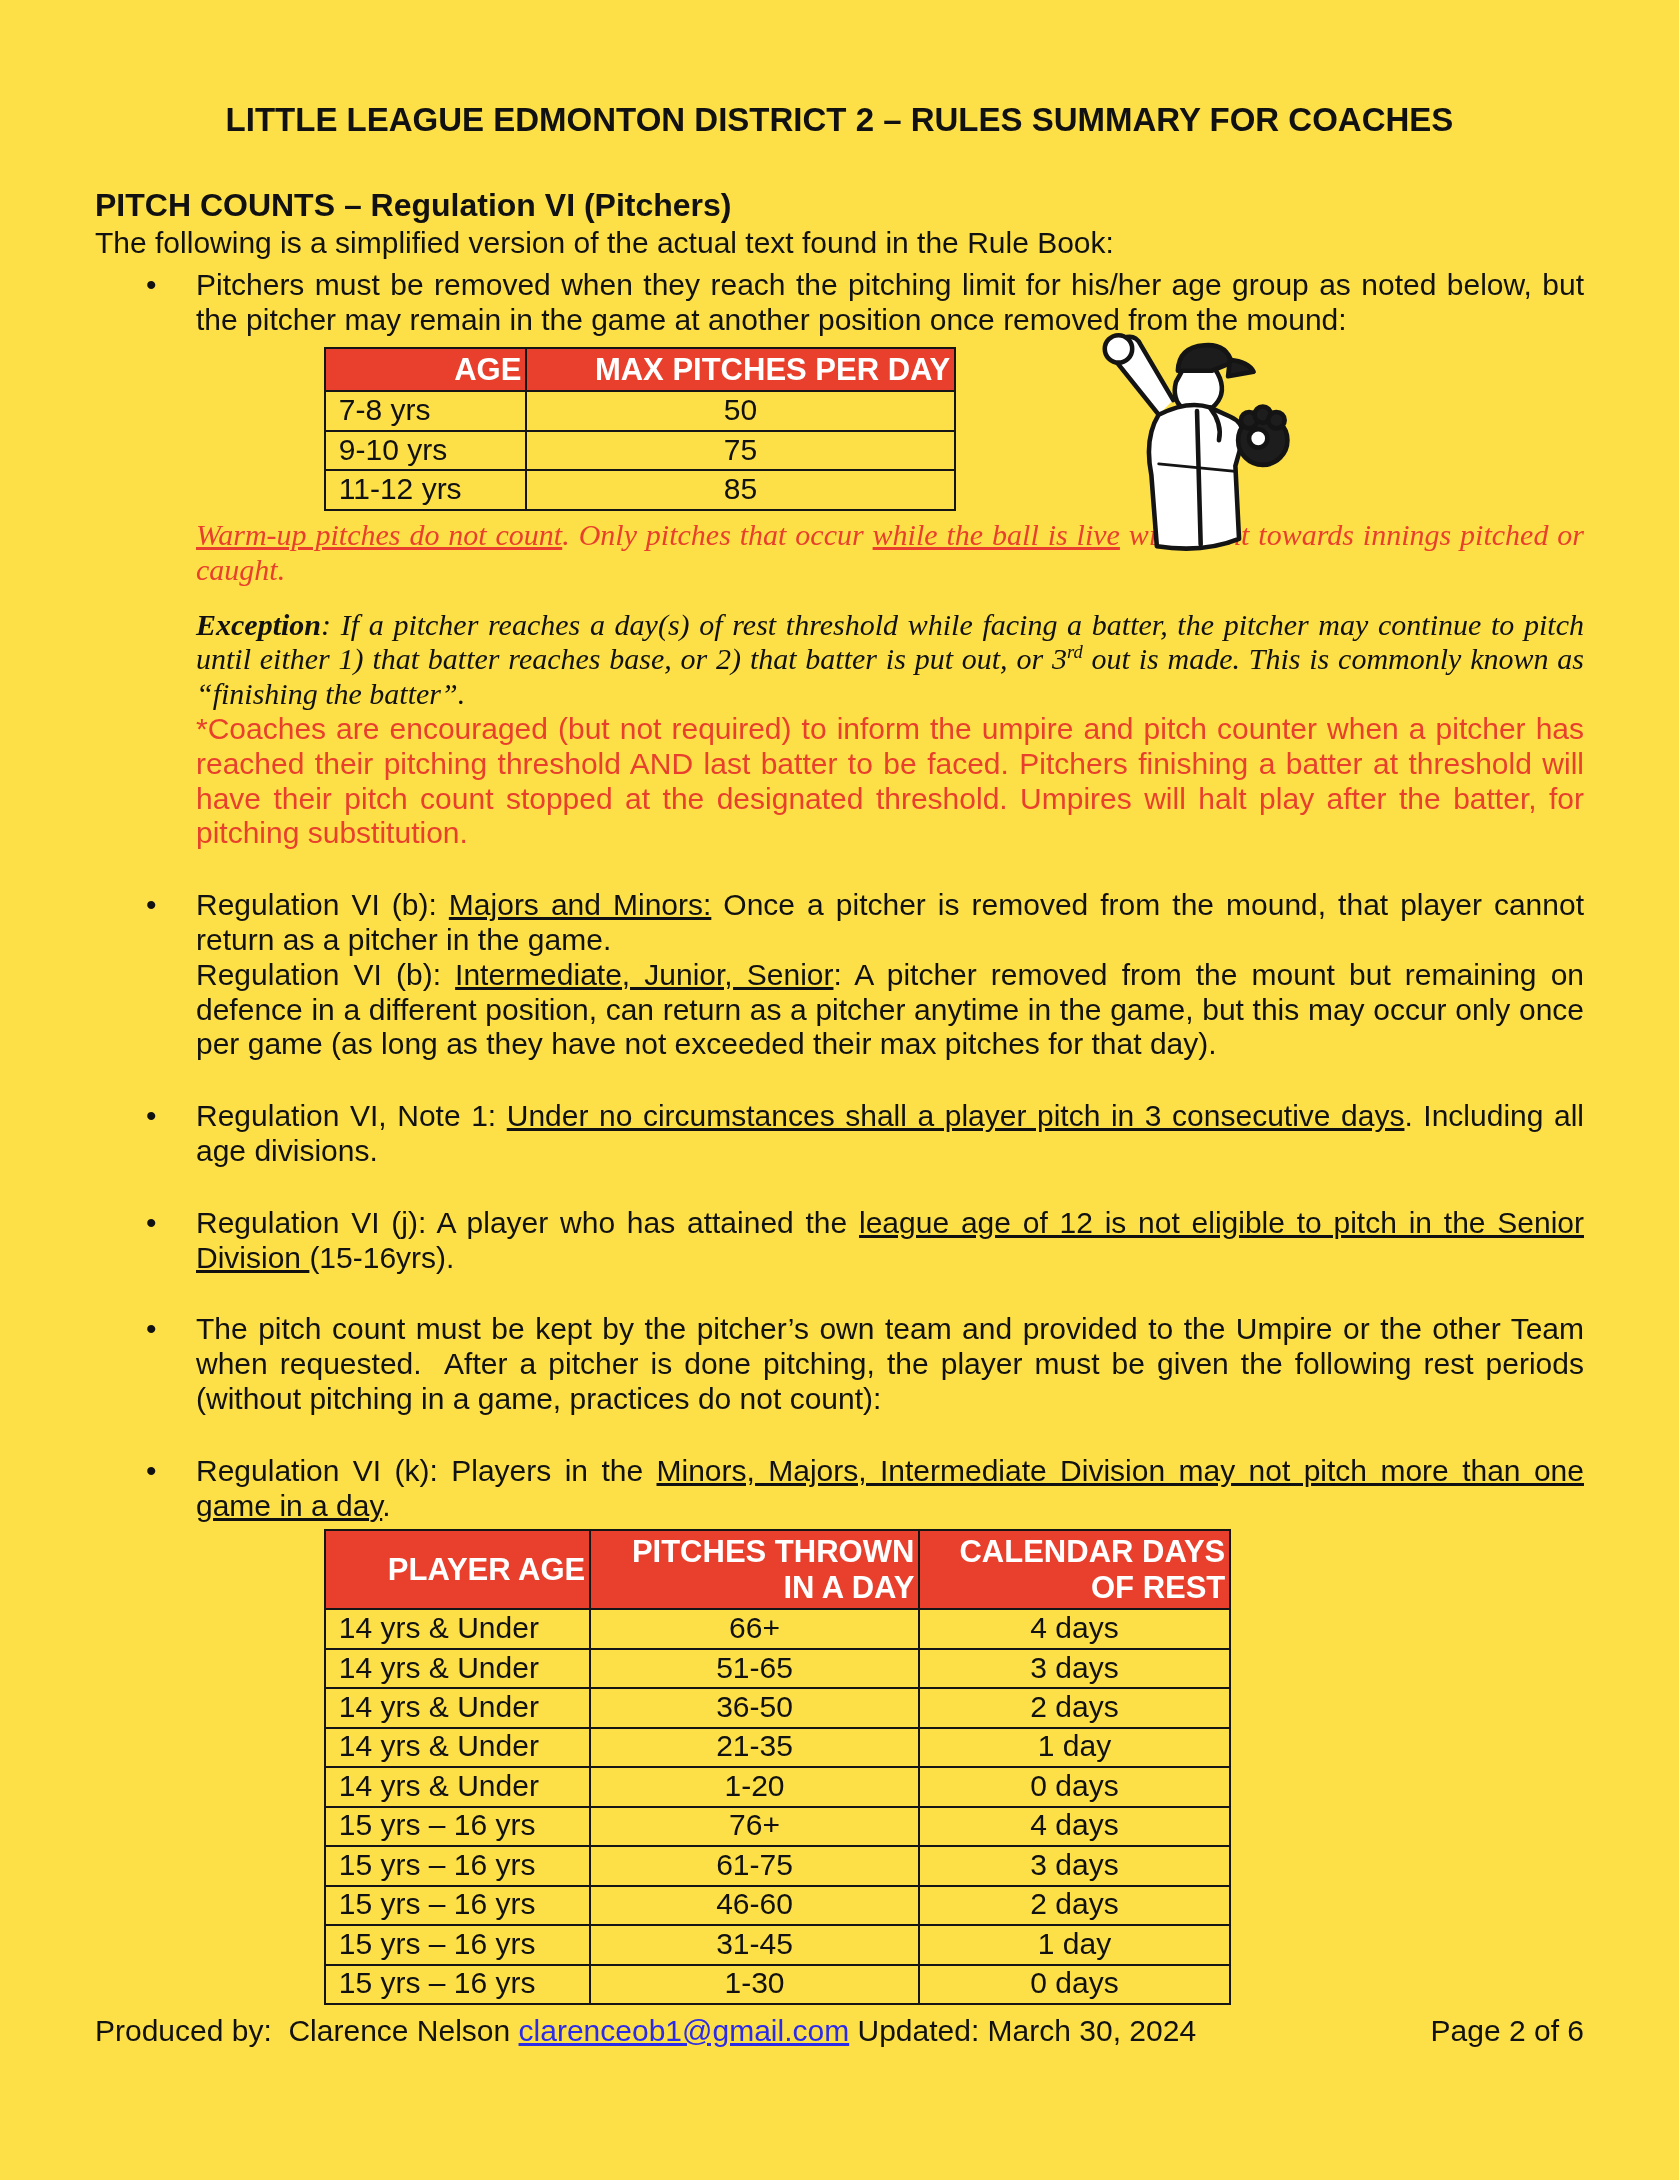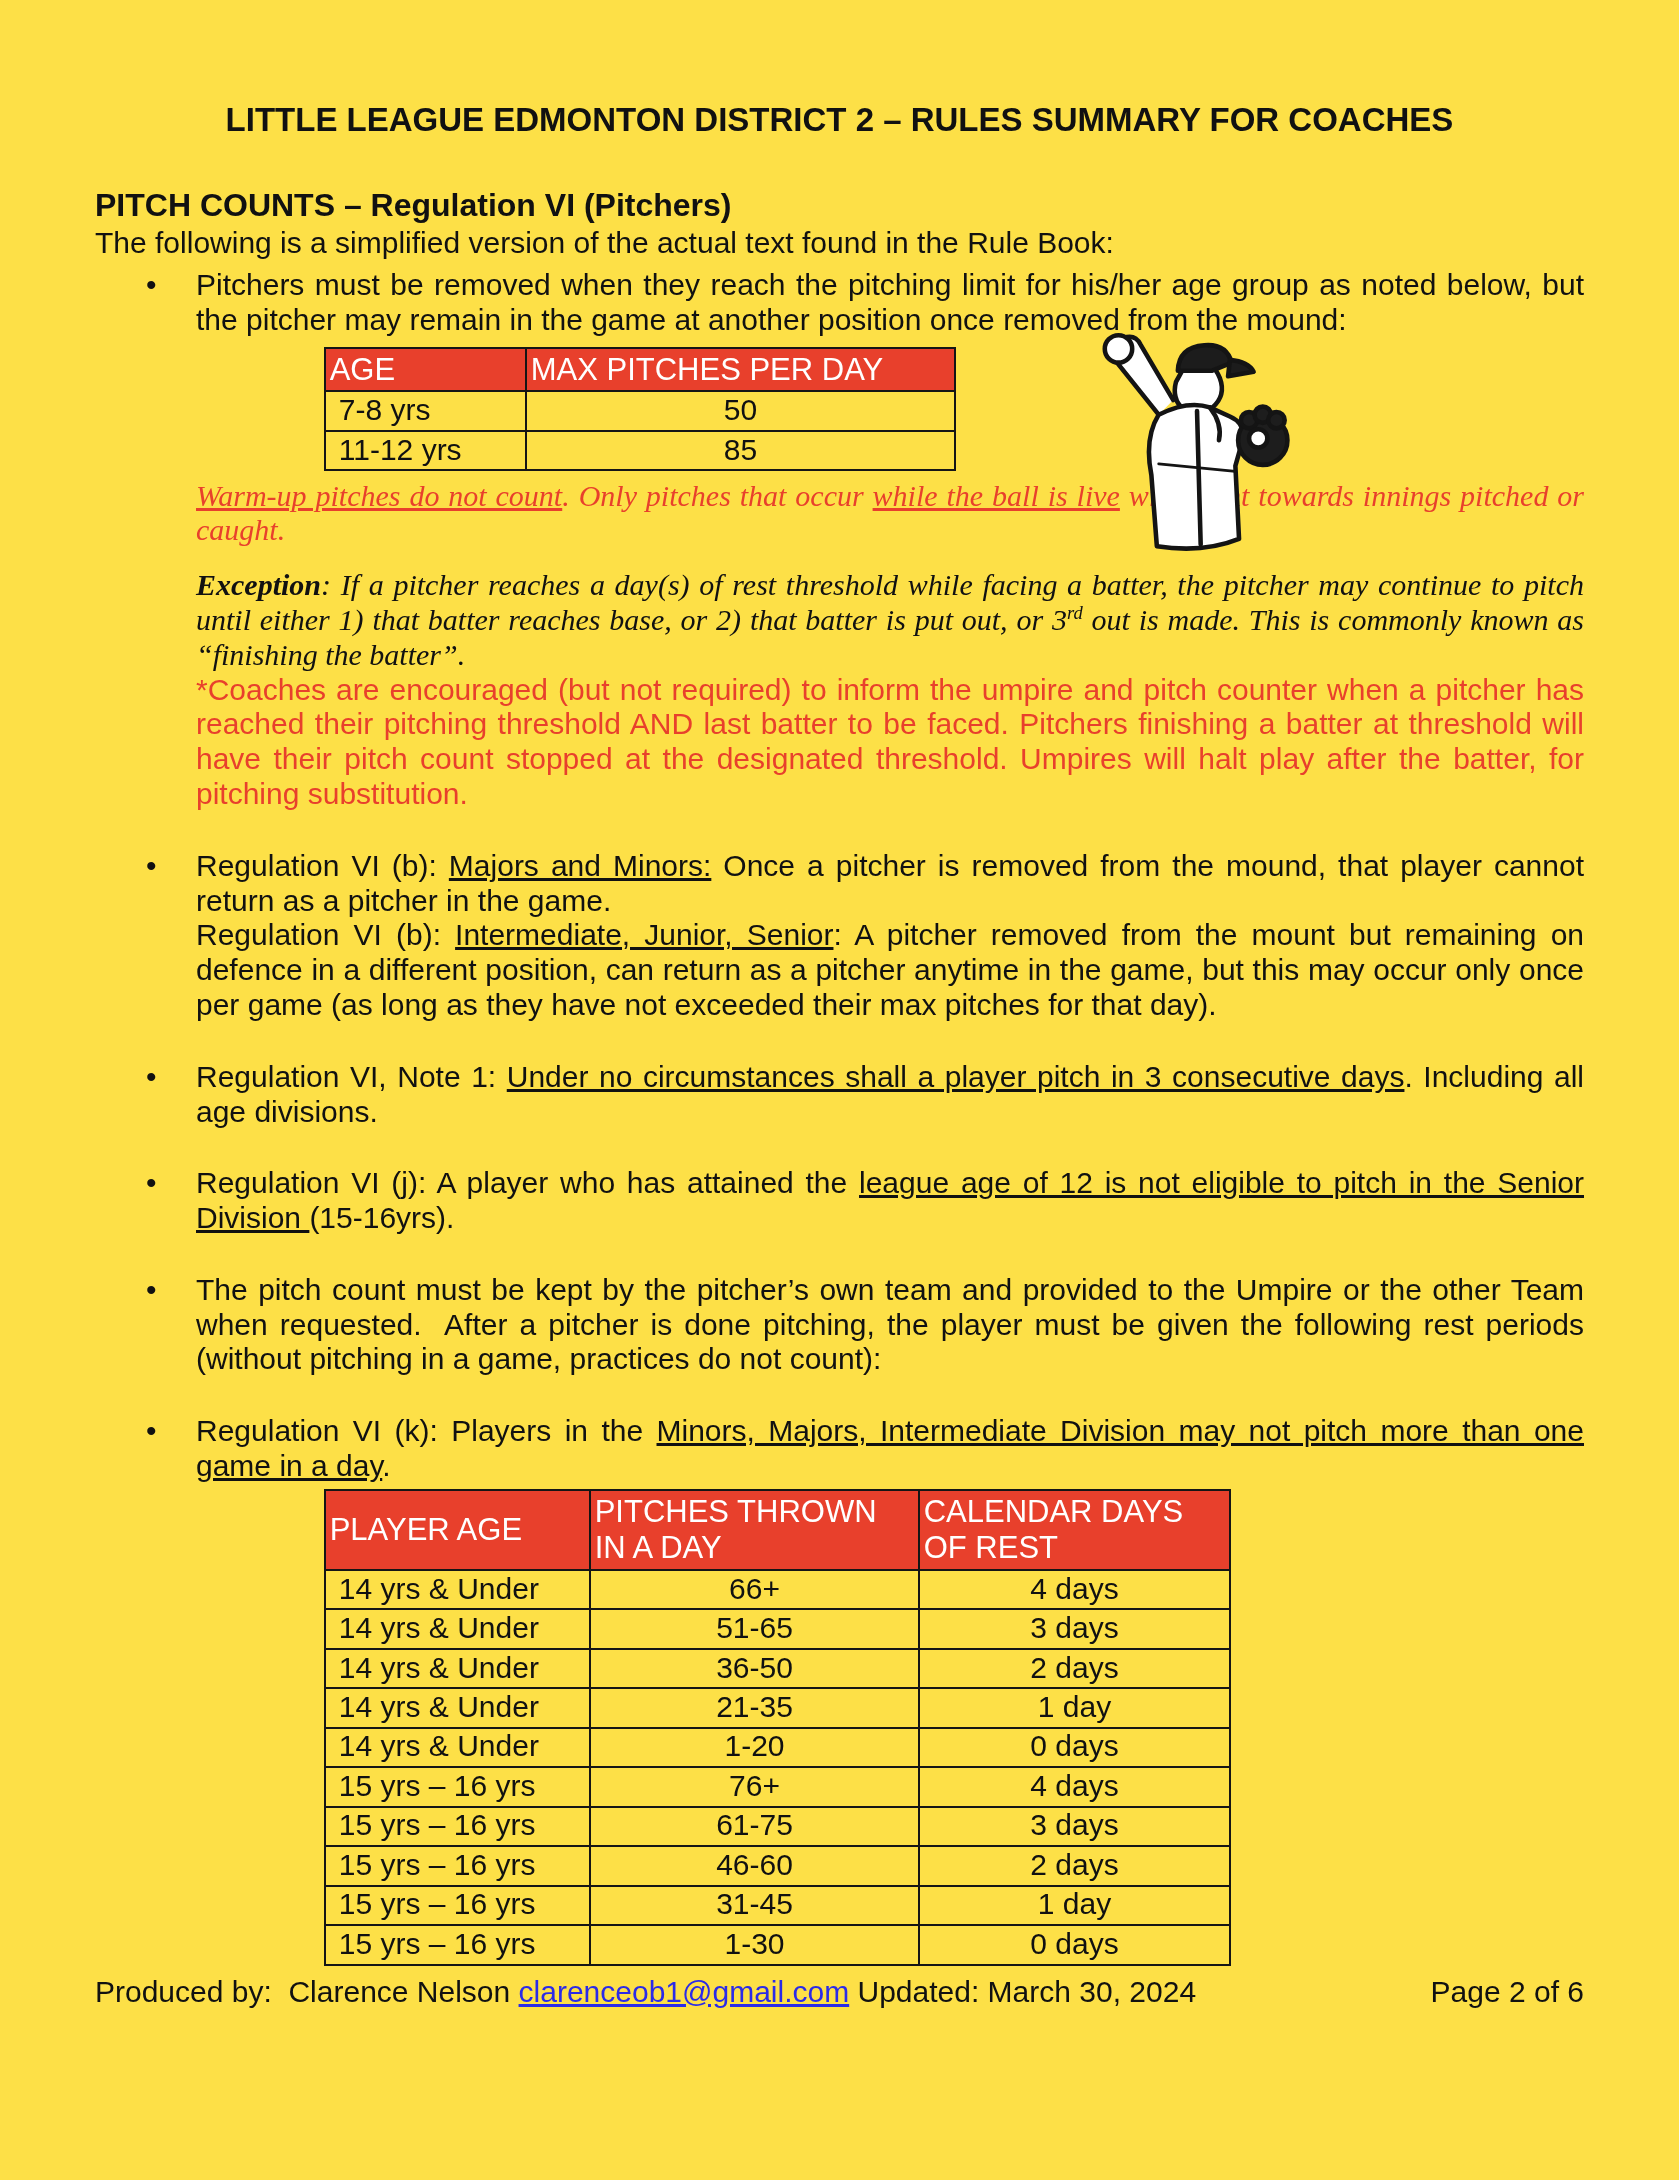--- a/index.html
+++ b/index.html
@@ -55,22 +55,22 @@
     margin-left:229px;
   }
   .tbl1{margin-top:9.1px;}
   .tbl2{margin-top:5.5px;}
   th,td{
     border:2.7px solid #151515;
     overflow:hidden;
   }
   th{
     background:var(--accent-red);
-    color:#fff;font-weight:normal;font-size:31px;
-    text-align:left;
+    color:#fff;font-weight:bold;font-size:31px;
+    text-align:right;
     padding:2.7px 3.7px;
   }
   td{
     padding:0.9px 0 1.8px 0;
     text-align:center;
     height:38px;
   }
   td.left{text-align:left;padding-left:12.8px;}
   .pitcher-art{
     position:absolute;left:1049px;top:327px;
@@ -104,20 +104,24 @@
         <col style="width:429px">
       </colgroup>
     <tbody>
         <tr>
       <th>AGE</th>
       <th>MAX PITCHES PER DAY</th>
     </tr>
     <tr>
       <td class="left">7-8 yrs</td>
       <td>50</td>
+    </tr>
+    <tr>
+      <td class="left">9-10 yrs</td>
+      <td>75</td>
     </tr>
     <tr>
       <td class="left">11-12 yrs</td>
       <td>85</td>
     </tr>
   </tbody>
     </table>
 
   <svg class="pitcher-art" viewBox="0 0 290 265" xmlns="http://www.w3.org/2000/svg">
     <g stroke="#141414" stroke-width="5" fill="#fff" stroke-linejoin="round" stroke-linecap="round">

